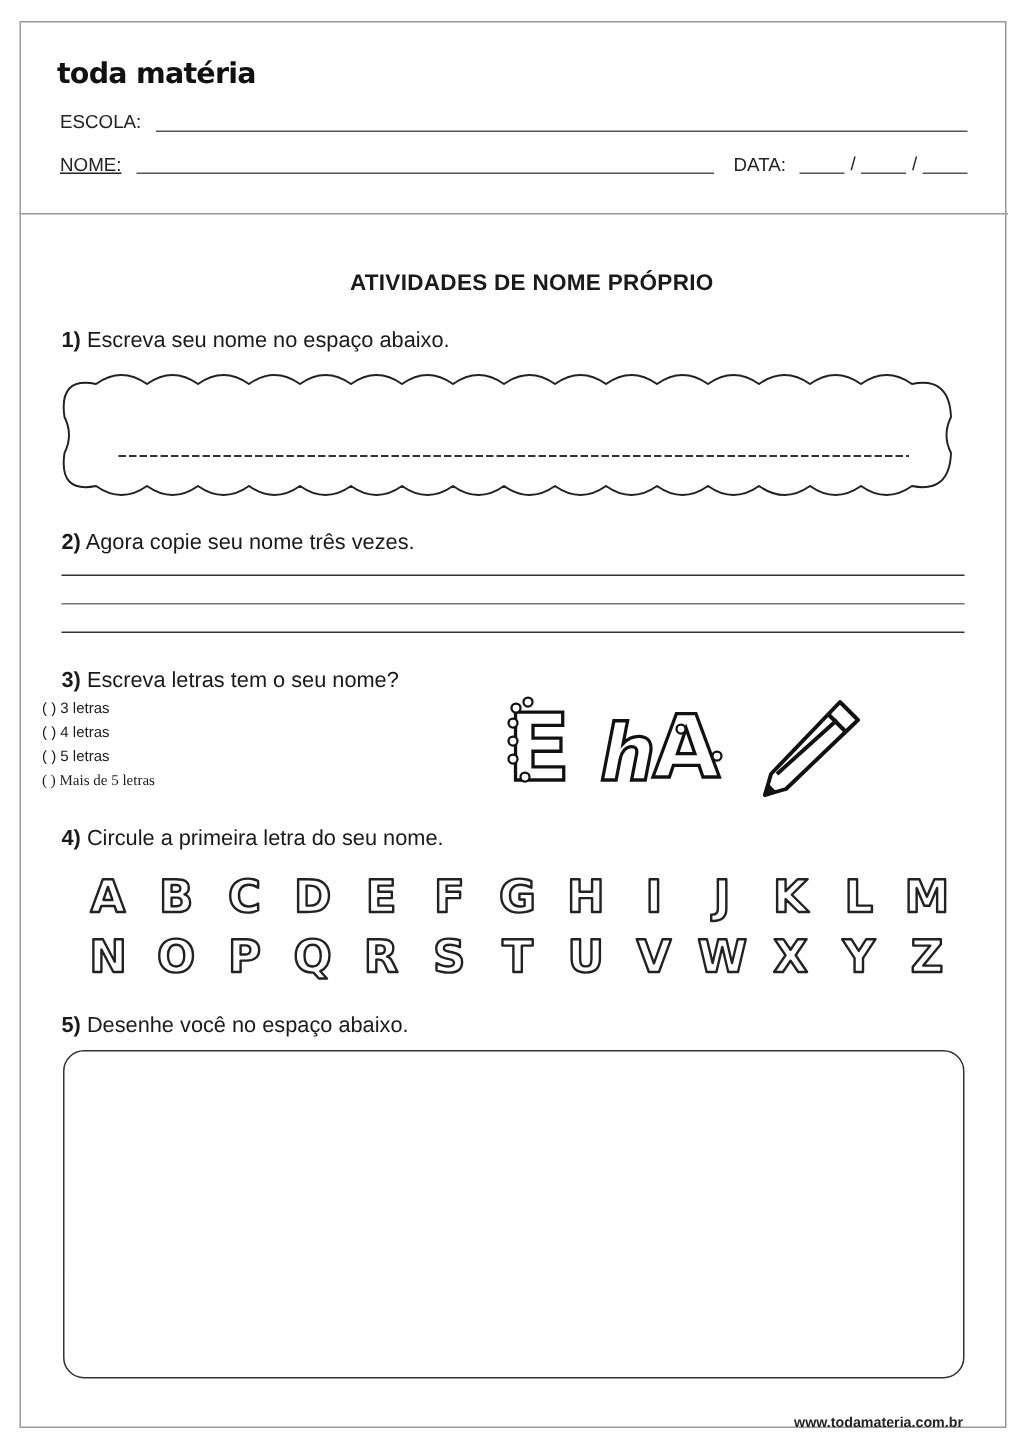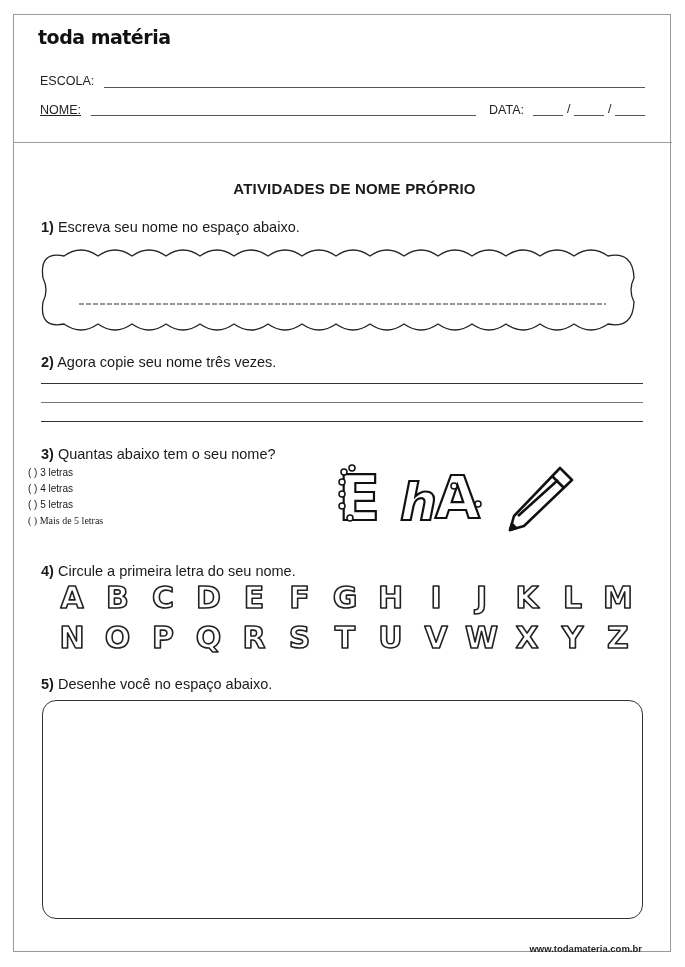--- a/index.html
+++ b/index.html
@@ -2,21 +2,21 @@
 <html><head>
 <meta charset="utf-8">
 <style>
   html, body { margin:0; padding:0; background:#ffffff; }
   body { width:685px; height:967px; position:relative; overflow:hidden;
          font-family:"Liberation Sans", "DejaVu Sans", sans-serif; color:#1a1a1a; }
   .frame { position:absolute; left:13px; top:14px; width:658px; height:938px;
            border:1.5px solid #9a9a9a; box-sizing:border-box; }
   .divider { position:absolute; left:13px; top:142px; width:659px; height:0;
              border-top:1.5px solid #9a9a9a; }
-  .logo { position:absolute; left:38px; top:26px; font-size:19px; font-weight:bold;
+  .logo { position:absolute; left:38px; top:38px; font-size:19px; font-weight:bold;
           letter-spacing:-0.5px; color:#111; font-family:"DejaVu Sans", sans-serif; }
   .hdr-label { position:absolute; font-size:12.5px; color:#222; }
   .hline { position:absolute; height:0; border-top:1.2px solid #555; }
   .title { position:absolute; left:0; width:685px; top:180px; text-align:center;
            font-size:15px; font-weight:bold; letter-spacing:0.2px;margin-left:12px; }
   .q { position:absolute; left:41px; font-size:14.5px; color:#1a1a1a; }
   .q b { font-weight:bold; }
   .opt { position:absolute; left:28px; font-size:10px; line-height:16px; }
   .letters svg text { font-family:"DejaVu Sans", sans-serif; font-weight:bold; }
   .drawbox { position:absolute; left:42px; top:700px; width:601px; height:219px;
@@ -64,21 +64,21 @@
 <div class="q" style="top:354px;">
   <b>2)</b>
   <span>Agora copie seu nome três vezes.</span>
 </div>
 <div class="hline" style="left:41px; top:383px; width:602px; border-top:1.5px solid #333;"></div>
 <div class="hline" style="left:41px; top:402px; width:602px; border-top:1px solid #777;"></div>
 <div class="hline" style="left:41px; top:421px; width:602px; border-top:1.5px solid #333;"></div>
 
 <div class="q" style="top:446px;">
   <b>3)</b>
-  <span>Quantas abaixo tem o seu nome?</span>
+  <span>Escreva letras tem o seu nome?</span>
 </div>
 <div class="opt" style="top:465px;">(    ) 3 letras</div>
 <div class="opt" style="top:481px;">(    ) 4 letras</div>
 <div class="opt" style="top:497px;">(    ) 5 letras</div>
 <div class="opt" style="top:513px;font-family:Liberation Serif, serif;">(    ) Mais de 5 letras</div>
 
 <svg style="position:absolute; left:330px; top:458px;" width="250" height="75" viewBox="0 0 250 75">
   <g fill="#fff" stroke="#111" stroke-width="2.2" font-family="DejaVu Sans, sans-serif" font-weight="bold">
     <text x="8" y="62" font-size="62">E</text>
     <text x="70" y="62" font-size="52" font-style="italic">h</text>
@@ -95,21 +95,21 @@
       <circle cx="148" cy="46" r="3"></circle>
   </g>
   <g transform="translate(178,8)" fill="#fff" stroke="#111" stroke-width="2.6" stroke-linejoin="round">
     <path d="M52,2 L64,14 L16,60 L2,64 L6,50 Z"></path>
     <line x1="44" y1="10" x2="56" y2="22"></line>
     <line x1="10" y1="50" x2="50" y2="14"></line>
     <path d="M2,64 L4,58 L8,62 Z" fill="#111"></path>
   </g>
 </svg>
 
-<div class="q" style="top:551px;margin-top:12px;">
+<div class="q" style="top:551px;">
   <b>4)</b>
   <span>Circule a primeira letra do seu nome.</span>
 </div>
 <div class="letters">
   <svg id="alpha" style="position:absolute; left:40px; top:574px;" width="610" height="82" viewBox="0 0 610 82">
       <text x="32" y="34" text-anchor="middle" font-size="30" fill="#fff" stroke="#222" stroke-width="1.6" stroke-linejoin="round">A</text>
       <text x="77.5" y="34" text-anchor="middle" font-size="30" fill="#fff" stroke="#222" stroke-width="1.6" stroke-linejoin="round">B</text>
       <text x="123" y="34" text-anchor="middle" font-size="30" fill="#fff" stroke="#222" stroke-width="1.6" stroke-linejoin="round">C</text>
       <text x="168.5" y="34" text-anchor="middle" font-size="30" fill="#fff" stroke="#222" stroke-width="1.6" stroke-linejoin="round">D</text>
       <text x="214" y="34" text-anchor="middle" font-size="30" fill="#fff" stroke="#222" stroke-width="1.6" stroke-linejoin="round">E</text>

